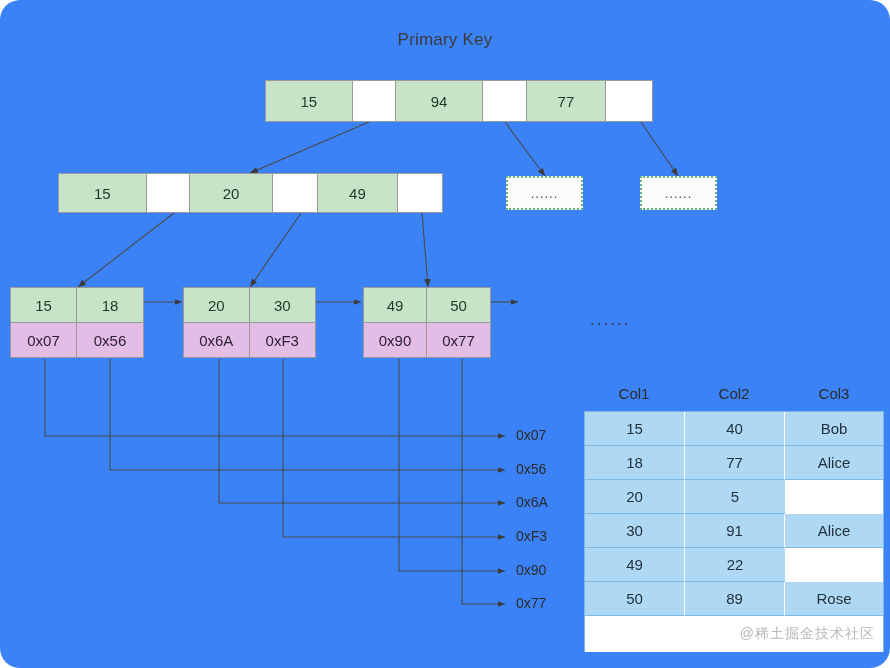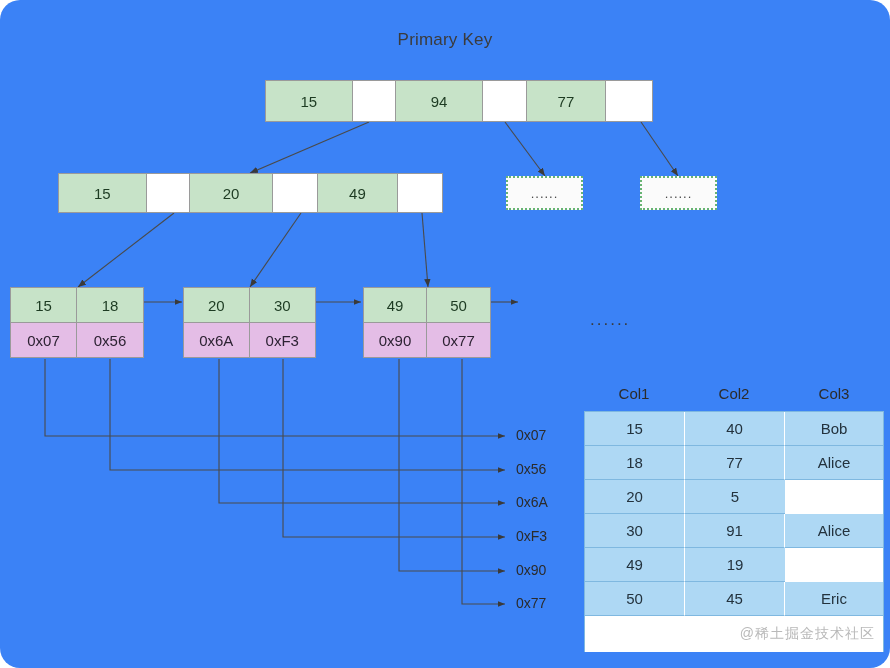--- a/index.html
+++ b/index.html
@@ -294,25 +294,25 @@
       <div class="td" style="width:100px;">20</div>
       <div class="td" style="width:100px;">5</div>
     </div>
     <div class="tr">
       <div class="td" style="width:100px;">30</div>
       <div class="td" style="width:100px;">91</div>
       <div class="td" style="width:98px;">Alice</div>
     </div>
     <div class="tr">
       <div class="td" style="width:100px;">49</div>
-      <div class="td" style="width:100px;">19</div>
+      <div class="td" style="width:100px;">22</div>
     </div>
     <div class="tr">
       <div class="td" style="width:100px;">50</div>
-      <div class="td" style="width:100px;">45</div>
-      <div class="td" style="width:98px;">Eric</div>
+      <div class="td" style="width:100px;">89</div>
+      <div class="td" style="width:98px;">Rose</div>
     </div>
     <div class="watermark-row">
       <span class="watermark">@稀土掘金技术社区</span>
     </div>
   </div>
 
 </div>
 
 </body></html>

